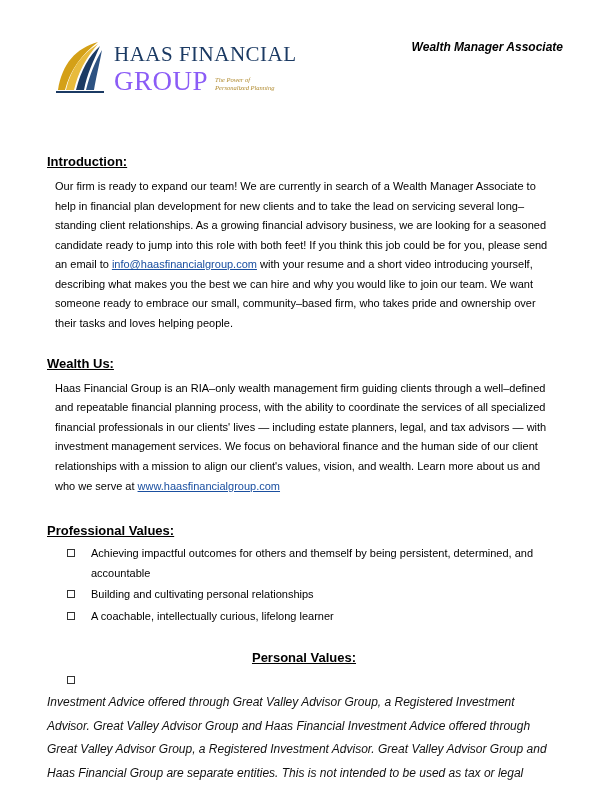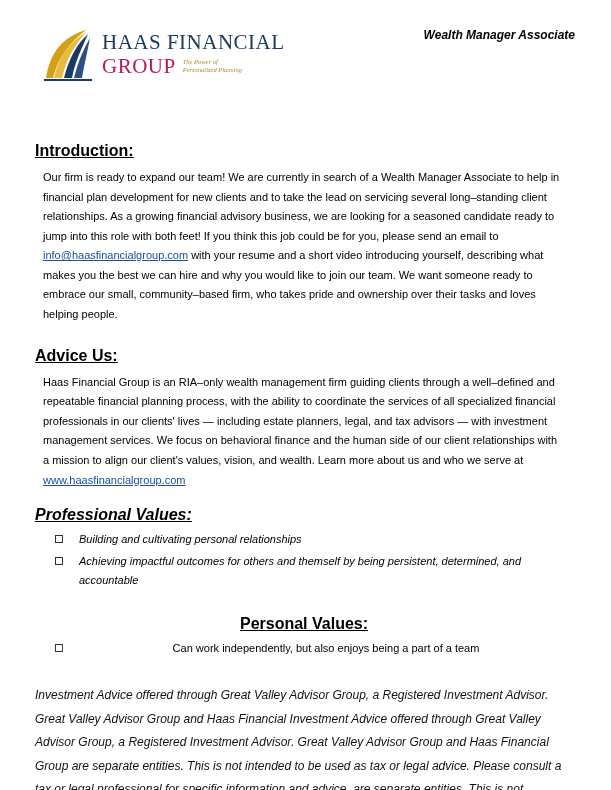--- a/index.html
+++ b/index.html
@@ -13,21 +13,21 @@
     font-family: "Liberation Sans", sans-serif;
     color: #000000;
     position: relative;
     overflow: hidden;
   }
   .page {
     position: relative;
     width: 611px;
     height: 559px;
     box-sizing: border-box;
-    padding: 0;
+    padding: 12px;
   }
   
   .header {
     position: relative;
     height: 112px;
     padding: 28px 36px 0 40px;
     box-sizing: border-box;
     display: flex;
     align-items: flex-start;
     justify-content: space-between;
@@ -55,23 +55,23 @@
     font-weight: 400;
     white-space: nowrap;
   }
   .logo-line2row {
     display: flex;
     align-items: flex-end;
     gap: 7px;
   }
   .logo-line2 {
     font-family: "Liberation Serif", serif;
-    font-size: 21px;
+    font-size: 27px;
     letter-spacing: 0.5px;
-    color: #be185d;
+    color: #8b5cf6;
     font-weight: 400;
     margin-top: 3px;
   }
   .logo-tag {
     font-family: "Liberation Serif", serif;
     font-size: 6.5px;
     font-style: italic;
     color: #b08a2e;
     line-height: 1.25;
     padding-bottom: 3px;
@@ -83,34 +83,34 @@
     font-style: italic;
     color: #000;
     white-space: nowrap;
   }
   
   .content {
     padding: 0 38px 0 35px;
     box-sizing: border-box;
   }
   .section-heading {
-    font-size: 16px;
+    font-size: 13px;
     font-weight: bold;
     text-decoration: underline;
     margin: 0 0 6px 0;
   }
   p.para {
     font-size: 11px;
     line-height: 1.78;
     margin: 8px;
     text-align: left;
   }
   .sec-intro { margin-top: 30px; }
   .sec-about { margin-top: 22px; }
-  .sec-prof  { margin-top: 16px; font-style: italic; }
+  .sec-prof  { margin-top: 27px; }
   .sec-pers  { margin-top: 24px; text-align: center; }
   a.doclink {
     color: #1a4fa0;
     text-decoration: underline;
   }
   ul.checklist {
     list-style: none;
     margin: 6px 0 0 0;
     padding: 0 0 0 20px;
   }
@@ -170,35 +170,36 @@
   </div>
 
   <div class="content">
 
     <div class="sec-intro">
       <div class="section-heading">Introduction:</div>
       <p class="para"><span>Our firm is ready to expand our team! We are currently in search of a Wealth Manager Associate to help in financial plan development for new clients and to take the lead on servicing several long–standing client relationships.  As a growing financial advisory business, we are looking for a seasoned candidate ready to jump into this role with both feet! If you think this job could be for you, please send an email to </span><a class="doclink" href="#">info@haasfinancialgroup.com</a><span> with your resume and a short video introducing yourself, describing what makes you the best we can hire and why you would like to join our team. We want someone ready to embrace our small, community–based firm, who takes pride and ownership over their tasks and loves helping people.</span></p>
     </div>
 
     <div class="sec-about">
-      <div class="section-heading">Advice Us:</div>
+      <div class="section-heading">Wealth Us:</div>
       <p class="para"><span>Haas Financial Group is an RIA–only wealth management firm guiding clients through a well–defined and repeatable financial planning process, with the ability to coordinate the services of all specialized financial professionals in our clients' lives — including estate planners, legal, and tax advisors — with investment management services.  We focus on behavioral finance and the human side of our client relationships with a mission to align our client's values, vision, and wealth. Learn more about us and who we serve at </span><a class="doclink" href="#">www.haasfinancialgroup.com</a></p>
     </div>
 
     <div class="sec-prof">
       <div class="section-heading">Professional Values:</div>
       <ul class="checklist">
+        <li><span class="box"></span><span>Achieving impactful outcomes for others and themself by being persistent, determined, and accountable</span></li>
         <li><span class="box"></span><span>Building and cultivating personal relationships</span></li>
-        <li><span class="box"></span><span>Achieving impactful outcomes for others and themself by being persistent, determined, and accountable</span></li>
+        <li><span class="box"></span><span>A coachable, intellectually curious, lifelong learner</span></li>
       </ul>
     </div>
 
     <div class="sec-pers">
       <div class="section-heading">Personal Values:</div>
       <ul class="checklist">
-        <li><span class="box"></span><span>Can work independently, but also enjoys being a part of a team</span></li>
+        <li><span class="box"></span></li>
       </ul>
     </div>
 
     <div class="disclaimer">Investment Advice offered through Great Valley Advisor Group, a Registered Investment Advisor. Great Valley Advisor Group and Haas Financial Investment Advice offered through Great Valley Advisor Group, a Registered Investment Advisor. Great Valley Advisor Group and Haas Financial Group are separate entities. This is not intended to be used as tax or legal advice. Please consult a tax or legal professional for specific information and advice.  are separate entities. This is not intended to be used as tax or legal advice. Please consult a tax or legal professional for specific information and advice.</div>
 
   </div>
 </div>
 
 </body></html>

